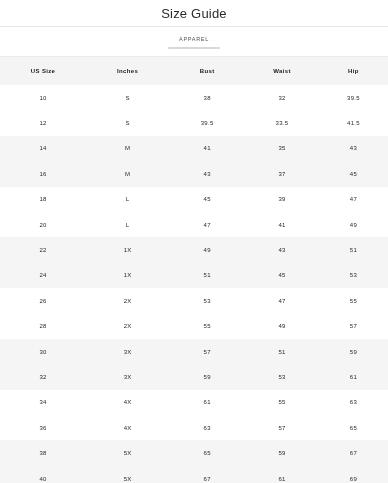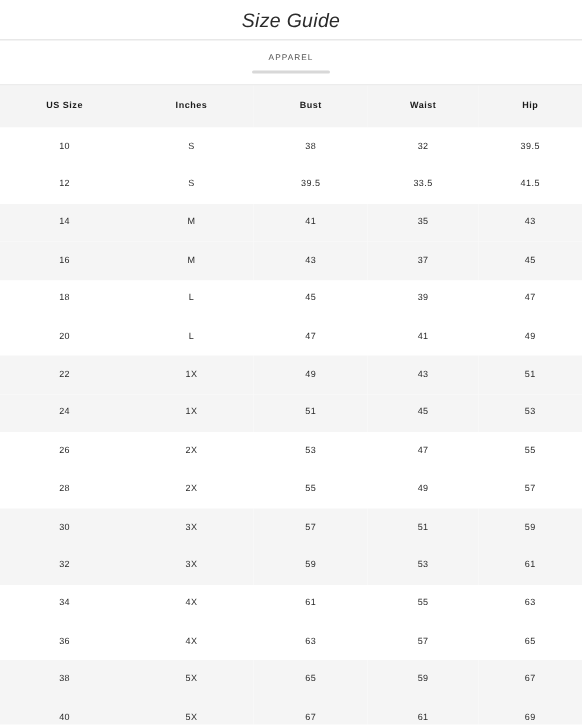--- a/index.html
+++ b/index.html
@@ -21,21 +21,20 @@
     background: #ffffff;
   }
 
   
   .title-bar {
     height: 26px;
     display: flex;
     align-items: center;
     justify-content: center;
     border-bottom: 1px solid #e8e8e8;
-    font-style: italic;
   }
   .title-text {
     font-size: 13px;
     font-weight: 400;
     letter-spacing: 0.2px;
     color: #2b2b2b;
   }
 
   
   .tab-bar {

